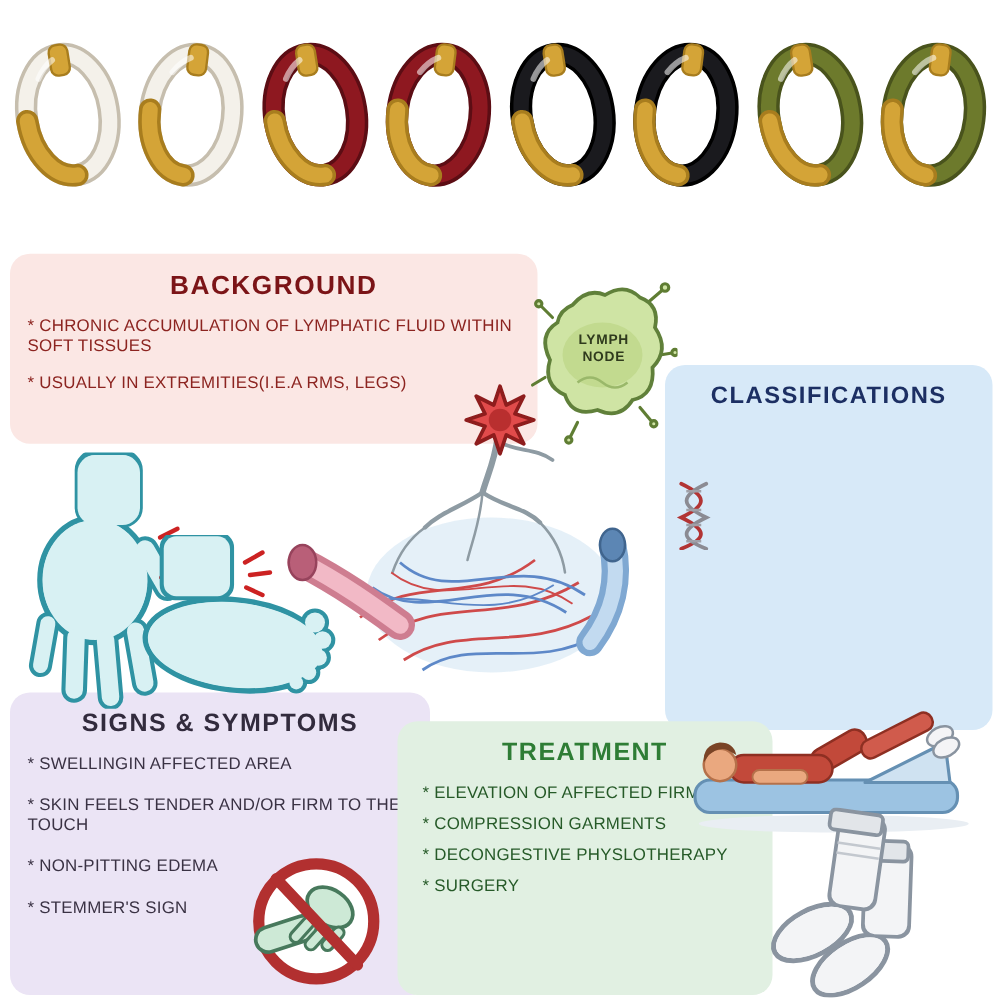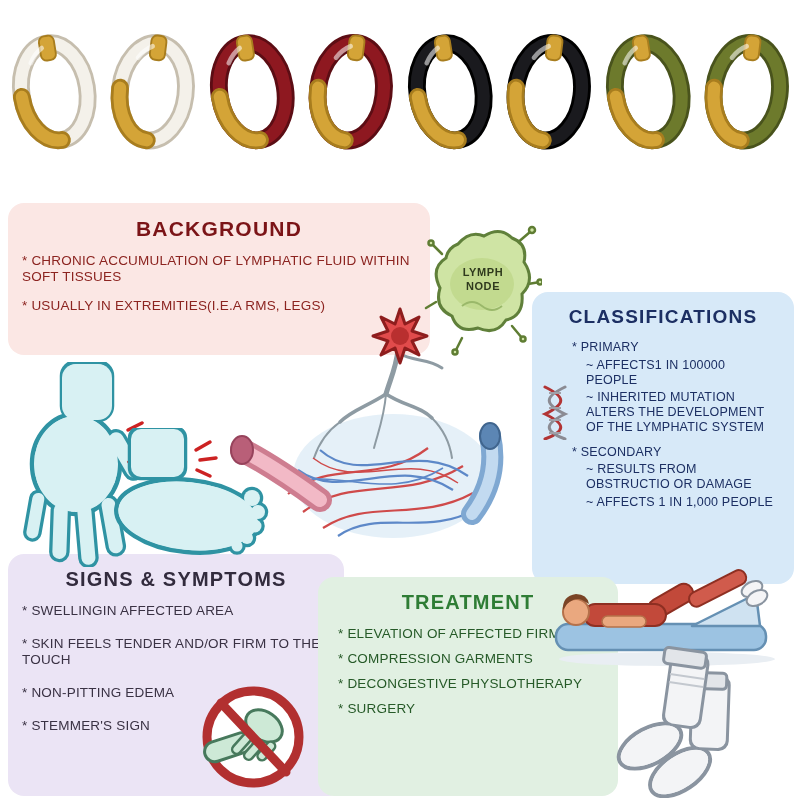--- a/index.html
+++ b/index.html
@@ -139,28 +139,20 @@
   <section class="box" id="background-box">
     <h2>BACKGROUND</h2>
     <ul>
         <li class="lead">* CHRONIC ACCUMULATION OF LYMPHATIC FLUID WITHIN SOFT TISSUES</li>
         <li class="lead">* USUALLY IN EXTREMITIES(I.E.A RMS, LEGS)</li>
       </ul>
   </section>
 
   <section class="box" id="classifications-box">
     <h2>CLASSIFICATIONS</h2>
-    <ul>
-        <li class="lead">* PRIMARY</li>
-        <li class="sub">~ AFFECTS1 IN 100000 PEOPLE</li>
-        <li class="sub">~ INHERITED MUTATION ALTERS THE DEVELOPMENT OF THE LYMPHATIC SYSTEM</li>
-        <li class="lead">* SECONDARY</li>
-        <li class="sub">~ RESULTS FROM OBSTRUCTIO OR DAMAGE</li>
-        <li class="sub">~ AFFECTS 1 IN 1,000 PEOPLE</li>
-      </ul>
     <svg id="dna-icon" viewBox="0 0 30 56">
       <path d="M5,3 C26,13 26,20 5,30 C26,40 26,47 5,55" fill="none" stroke="#b23434" stroke-width="3" stroke-linecap="round"></path>
       <path d="M25,3 C4,13 4,20 25,30 C4,40 4,47 25,55" fill="none" stroke="#8b8b93" stroke-width="3" stroke-linecap="round"></path>
       <path d="M9,9 L21,9 M9,24 L21,24 M9,36 L21,36 M9,49 L21,49" stroke="#a0a0a8" stroke-width="2"></path>
     </svg>
   </section>
 
   <section class="box" id="signs-box">
     <h2>SIGNS &amp; SYMPTOMS</h2>
     <ul>

